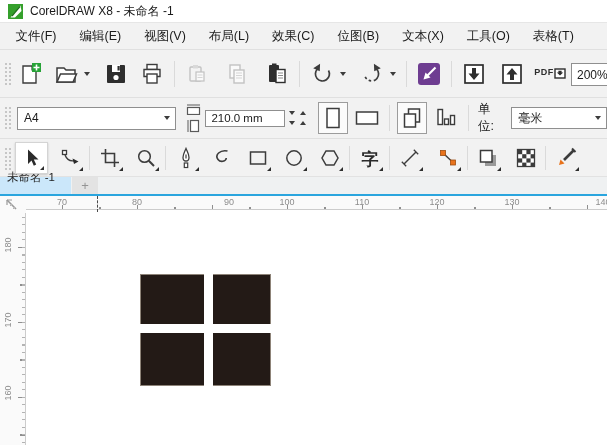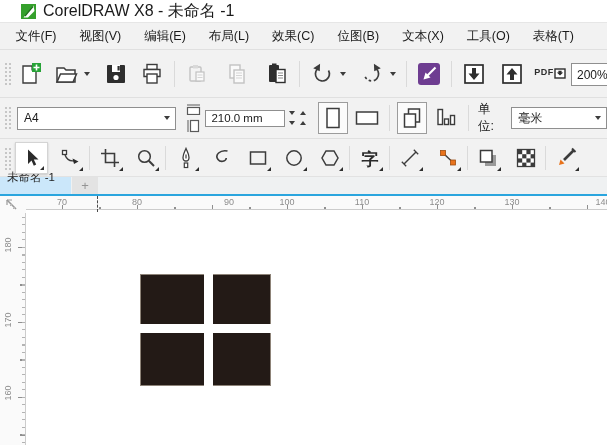--- a/index.html
+++ b/index.html
@@ -3,21 +3,21 @@
 <meta charset="utf-8">
 <style>
   * { box-sizing: border-box; margin: 0; padding: 0; }
   html,body { width:607px; height:445px; }
   body {
     font-family: "Liberation Sans", "DejaVu Sans", sans-serif;
     background:#ffffff; overflow:hidden; position:relative;
     -webkit-font-smoothing: antialiased;
   }
   
-  .titlebar { height:22px; background:#ffffff; display:flex; align-items:center; gap:7px; padding-left:21px; font-size:16px; color:#1a1a1a; }
+  .titlebar { height:22px; background:#ffffff; display:flex; align-items:center; gap:7px; padding-left:8px; font-size:12px; color:#1a1a1a; }
   
   .menubar { height:27px; background:#f2f2f2; border-top:1px solid #e6e6e6; display:flex; align-items:center; padding-left:4px; font-size:12.5px; color:#1a1a1a; }
   .menu-item { padding:0 11.5px; line-height:26px; }
   
   .bar { background:#f2f2f2; border-top:1px solid #e0e0e0; display:flex; align-items:center; }
   .grip { width:9px; height:26px; margin:0 3px 0 3px; background-image: radial-gradient(circle, #c6c6c6 1px, transparent 1.3px); background-size:4px 4px; background-position:1px 1px; }
   .sep { width:1px; height:26px; background:#dadada; margin:0 7px; flex:0 0 1px; }
   .tbtn { width:30px; height:30px; display:flex; align-items:center; justify-content:center; flex:0 0 auto; }
   .caret-down { width:0; height:0; border-left:3.5px solid transparent; border-right:3.5px solid transparent; border-top:4px solid #3c3c3c; margin:0 3px; }
   .combo { background:#fff; border:1px solid #8f8f8f; height:22px; display:flex; align-items:center; font-size:12px; color:#1a1a1a; padding-left:6px; }
@@ -89,22 +89,22 @@
         <rect x="0" y="0" width="15" height="15" fill="#35a02c"></rect>
         <path d="M2.5 13.5 L12.5 1.5 L13.5 7 L7 13.5 Z" fill="#ffffff"></path>
         <path d="M4 12 L12 2.5" stroke="#1c6e18" stroke-width="1.2" fill="none"></path>
       </svg>
   </span>
   <span>CorelDRAW X8 - 未命名 -1</span>
 </div>
 
 <div class="menubar">
   <span class="menu-item">文件(F)</span>
+  <span class="menu-item">编辑(E)</span>
   <span class="menu-item">视图(V)</span>
-  <span class="menu-item">编辑(E)</span>
   <span class="menu-item">布局(L)</span>
   <span class="menu-item">效果(C)</span>
   <span class="menu-item">位图(B)</span>
   <span class="menu-item">文本(X)</span>
   <span class="menu-item">工具(O)</span>
   <span class="menu-item">表格(T)</span>
 </div>
 
 <div class="bar stdbar">
   <div class="grip"></div>

